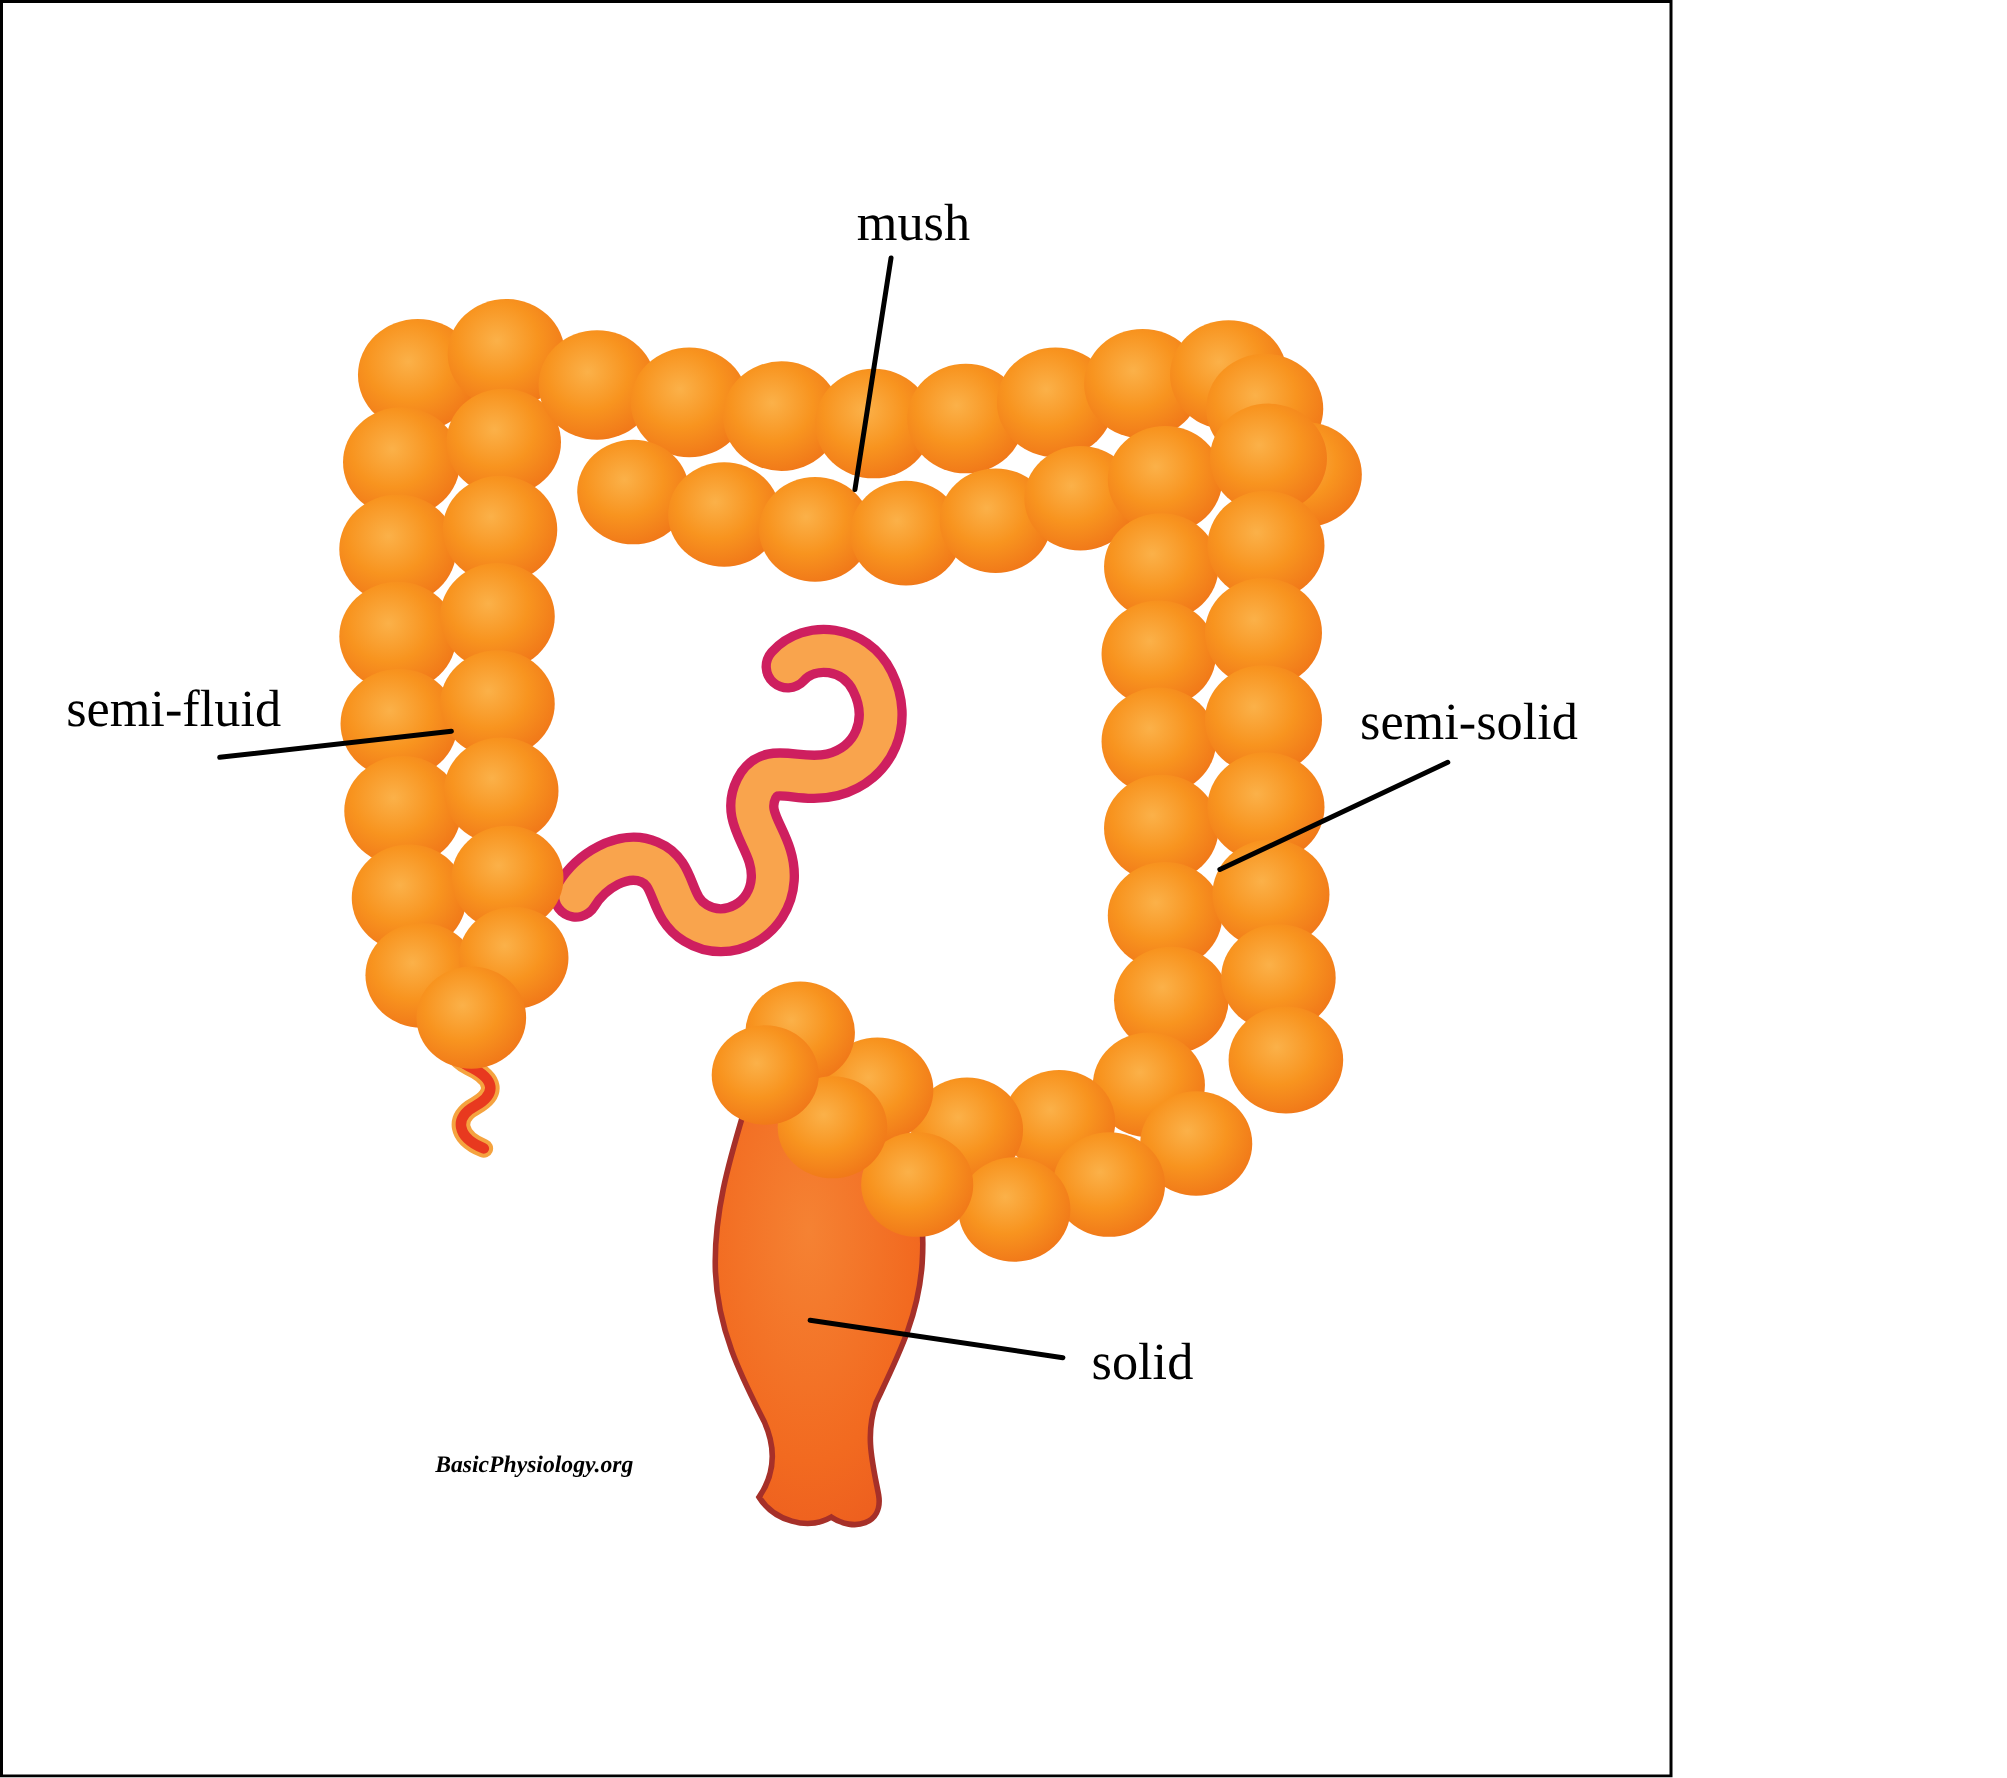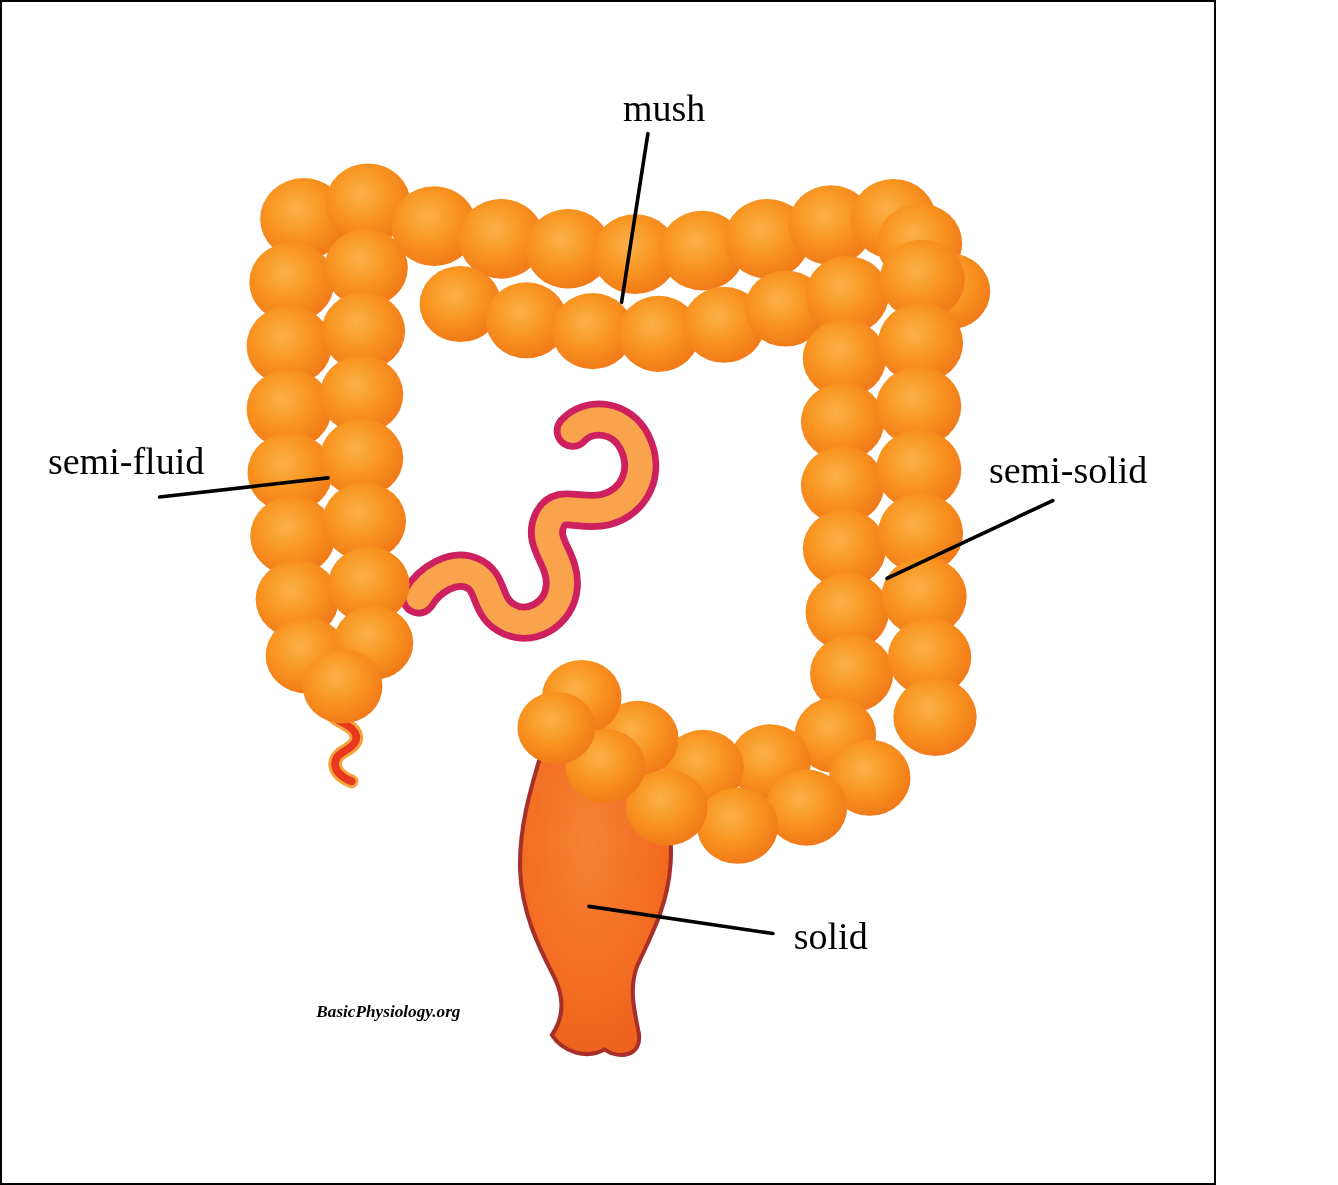--- a/index.html
+++ b/index.html
@@ -1,18 +1,18 @@
 <!DOCTYPE html>
 <html><head>
 <meta charset="utf-8">
 <style>
   html,body{margin:0;padding:0;background:#fff;}
   .canvas{
     position:relative;
-    width:1216px;height:1185px;
+    width:1115px;height:1185px;
     box-sizing:border-box;
     border:2px solid #000;
     background:#ffffff;
     overflow:hidden;
     font-family:"Liberation Serif", serif;
   }
   svg{display:block;width:100%;height:100%;}
   .lbl{
     font-family:"Liberation Serif", serif;
     font-size:42px;

